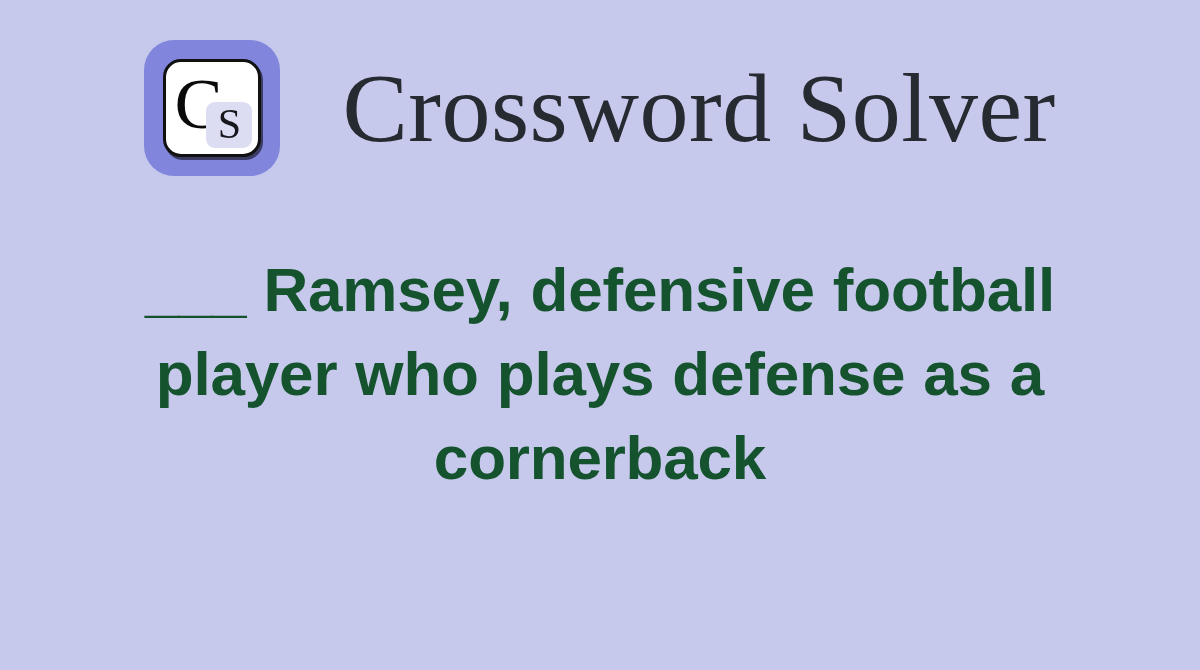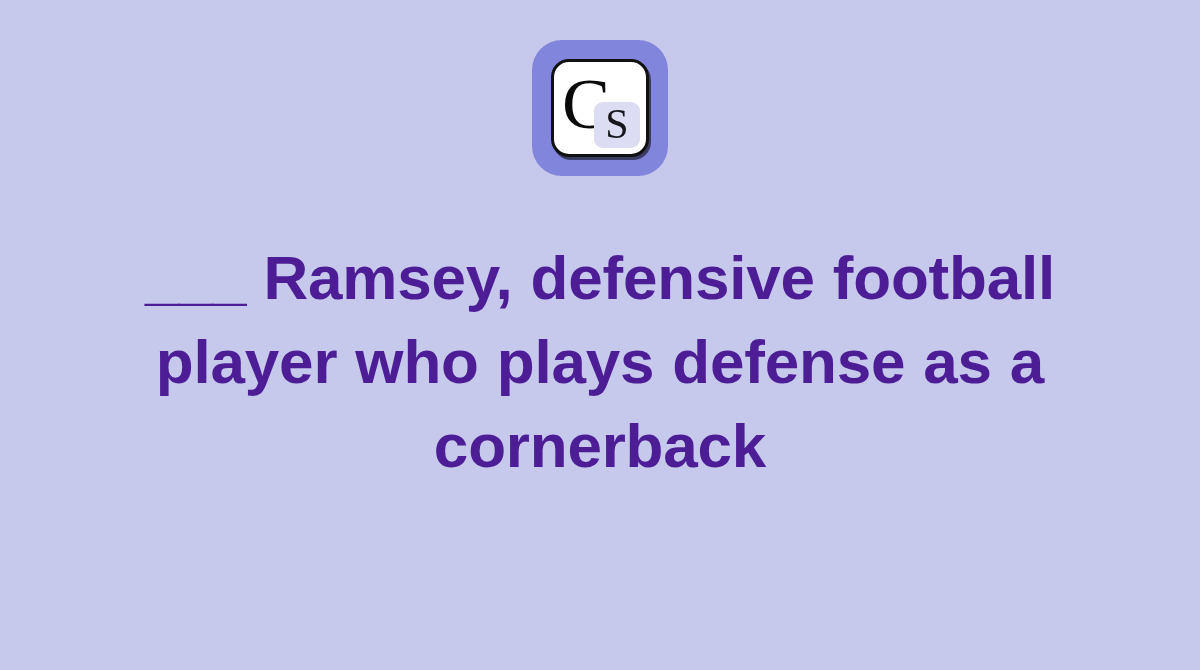--- a/index.html
+++ b/index.html
@@ -102,26 +102,26 @@
   .clue-block {
     position: absolute;
     left: 50%;
     transform: translateX(-50%);
     top: 236px;
     width: 1000px;
     text-align: center;
   }
 
   .clue-heading {
-    margin: 0;
+    margin: 12px;
     font-family: "Liberation Sans", sans-serif;
     font-weight: bold;
     font-size: 62px;
     line-height: 84px;
-    color: #4c1d95;
+    color: #14532d;
     letter-spacing: -0.2px;
     word-spacing: 1px;
   }
 
   .clue-blank {
     font-family: "Liberation Sans", sans-serif;
     font-weight: bold;
     letter-spacing: -1px;
   }
 
@@ -138,20 +138,21 @@
 
     <div class="brand-logo">
       <div class="logo-inner">
         <span class="logo-c">C</span>
         <span class="logo-s-tile">
           <span class="logo-s">S</span>
         </span>
       </div>
     </div>
 
+    <div class="brand-title">Crossword Solver</div>
 
   </div>
 
   <div class="clue-block">
     <h1 class="clue-heading">
       <span class="clue-blank">___</span><span> Ramsey, defensive football player who plays defense as a cornerback</span>
     </h1>
   </div>
 
 </div>

